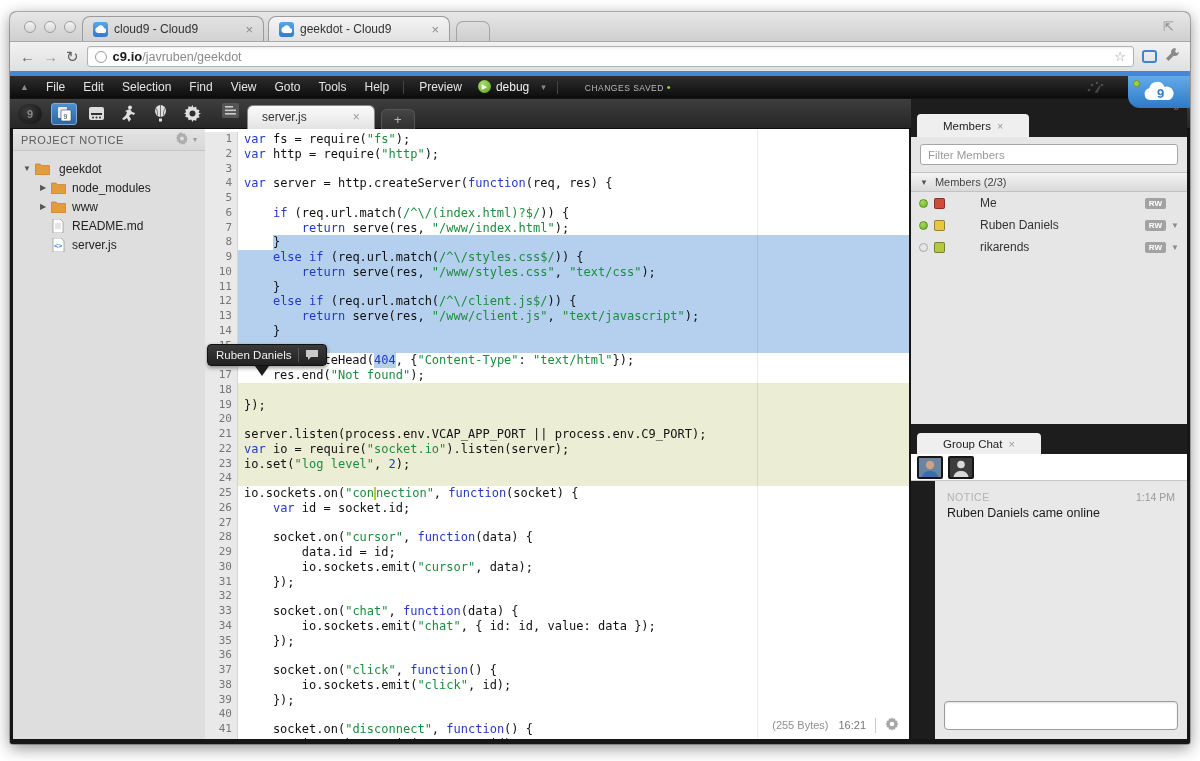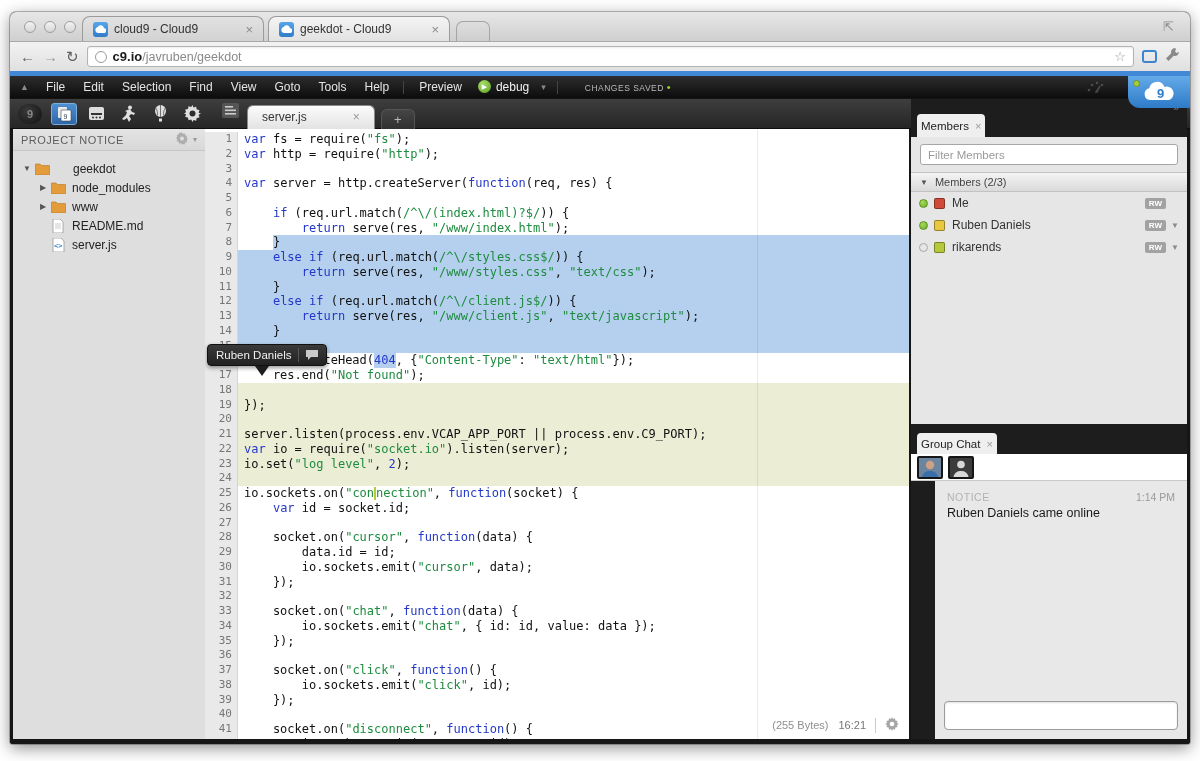--- a/index.html
+++ b/index.html
@@ -97,37 +97,37 @@
   .tooltip .nm { color:#f0f0f0; font-size:11.5px; }
   .tooltip .sep { width:1px; height:14px; background:#555; margin:0 7px; }
   .tooltip .ptr { width:0; height:0; border-left:7px solid transparent; border-right:7px solid transparent; border-top:10px solid #1d1d1d; margin-left:48px; }
   .edstatus { position:absolute; right:10px; bottom:6px; z-index:5; display:flex; align-items:center; color:#8f8f8f; font-size:11px; }
   .edstatus .sepl { width:1px; height:15px; background:#ccc; margin:0 9px; }
 
   
   .rpanel { position:absolute; right:3px; top:0; width:276px; bottom:5px; background:#1d1d1d; display:flex; flex-direction:column; }
   .chev { position:absolute; right:8px; top:3px; color:#7e7e7e; font-size:10px; }
   .ptabrow { height:38px; position:relative; }
-  .ptab { position:absolute; left:6px; bottom:0; height:23px; display:flex; align-items:center; padding:0 4px;
+  .ptab { position:absolute; left:6px; bottom:0; height:23px; display:flex; align-items:center; padding:0 26px;
           background:#efefef; border-radius:4px 4px 0 0; font-size:11.5px; color:#222; }
   .ptab .x { color:#999; margin-left:6px; font-size:11px; }
   .members-body { height:287px; background:#e6e6e6; }
   .filterwrap { padding:7px 9px; }
   .filterwrap input { width:100%; height:21px; border:1px solid #a6a6a6; border-radius:3px; font-size:11.5px; padding:0 7px;
                       font-family:"Liberation Sans",sans-serif; color:#333; background:#fff; }
   .filterwrap input::placeholder { color:#9a9a9a; }
   .secthead { height:20px; background:linear-gradient(#f4f4f4,#dadada); border-top:1px solid #c2c2c2; border-bottom:1px solid #c2c2c2;
               display:flex; align-items:center; font-size:11px; color:#444; }
   .secthead .arr { font-size:8px; color:#555; margin:0 7px 0 9px; }
   .mrow { height:22px; display:flex; align-items:center; padding:0 8px; font-size:12px; color:#333; }
   .odot { width:9px; height:9px; border-radius:50%; margin-right:6px; }
   .odot.on { background:radial-gradient(circle at 35% 30%,#a8d95e,#6aae27); border:1px solid #5d941f; }
   .odot.off { background:#e6e6e6; border:1px solid #a8a8a8; }
   .csq { width:11px; height:11px; border-radius:2px; border:1px solid rgba(0,0,0,.35); margin-right:7px; }
-  .mname { flex:1; }
+  .mname { flex:1;margin-left:28px; }
   .permbadge { background:#a2a2a2; color:#fff; font-size:8px; font-weight:bold; border-radius:2px; padding:1px 4px; }
   .mdd { color:#8a8a8a; font-size:8px; margin-left:5px; width:8px; }
   .rgap { height:8px; }
   .chattabrow { height:22px; position:relative; }
   .chattabrow .ptab { height:21px; }
   .avatarstrip { height:27px; background:#fff; border-bottom:1px solid #c9c9c9; display:flex; align-items:center; padding-left:6px; gap:5px; }
   .av { width:26px; height:23px; border:2px solid #161616; border-radius:2px; overflow:hidden; }
   .chat-body { flex:1; background:#e8e8e8; display:flex; flex-direction:column;margin-left:24px; }
   .noticerow { display:flex; justify-content:space-between; padding:10px 12px 3px 12px; font-size:10.5px; }
   .noticerow .nl { color:#b2b2b2; letter-spacing:.5px; }
@@ -307,21 +307,21 @@
         <span style="color:#999;font-size:8px;margin-left:3px">▾</span>
       </div>
       <div class="tree-pad">
           <div class="trow d0">
             <span class="arr">▼</span>
             <span class="ticon">
               <svg width="15" height="12" viewBox="0 0 15 12">
                 <path d="M0 2a1 1 0 0 1 1-1h4l1.5 1.5H14a1 1 0 0 1 1 1V11a1 1 0 0 1-1 1H1a1 1 0 0 1-1-1z" fill="#e49b3a" stroke="#b5762a" stroke-width=".6"></path>
               </svg>
             </span>
-            <span style="margin-left: 22px;">geekdot</span>
+            <span style="margin-left: 8px;">geekdot</span>
           </div>
           <div class="trow d1">
             <span class="arr">▶</span>
             <span class="ticon">
               <svg width="15" height="12" viewBox="0 0 15 12">
                 <path d="M0 2a1 1 0 0 1 1-1h4l1.5 1.5H14a1 1 0 0 1 1 1V11a1 1 0 0 1-1 1H1a1 1 0 0 1-1-1z" fill="#e49b3a" stroke="#b5762a" stroke-width=".6"></path>
               </svg>
             </span>
             <span style="margin-left: 5px;">node_modules</span>
           </div>

